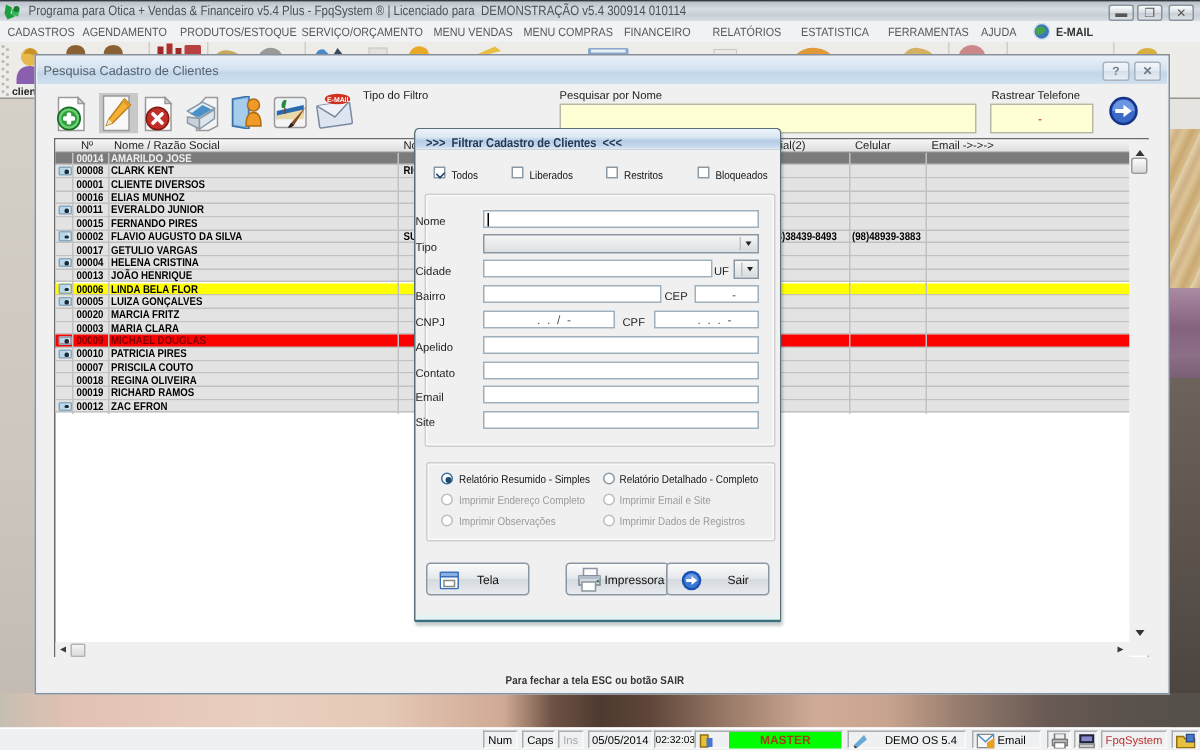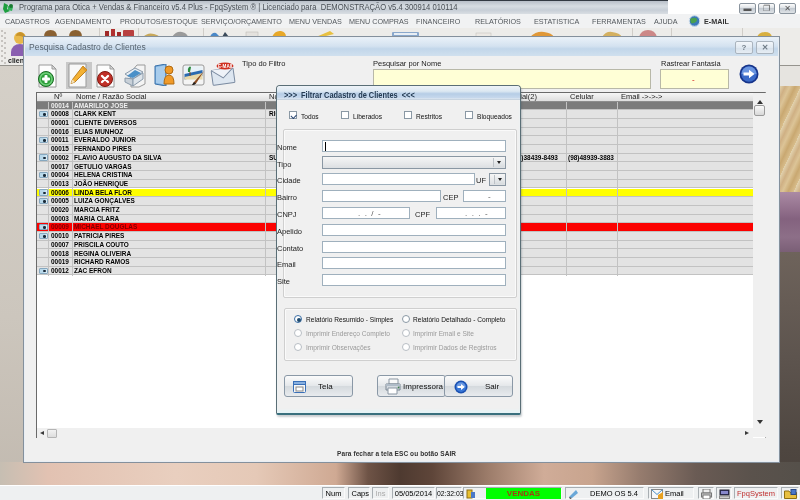--- a/index.html
+++ b/index.html
@@ -2,21 +2,21 @@
 <html><head>
 <meta charset="utf-8">
 <style>
   * { margin:0; padding:0; box-sizing:border-box; }
   html,body { width:800px; height:500px; overflow:hidden; }
   body { font-family:"Liberation Sans", sans-serif; position:relative; background:#fff; }
   #app { position:absolute; left:0; top:0; width:800px; height:500px; overflow:hidden; }
   .abs { position:absolute; }
 
   
-  #titlebar { left:0; top:0; width:668px; height:14px;
+  #titlebar { left:0; top:0; width:800px; height:14px;
     background:linear-gradient(#b8bfc8, #d7dde2 40%, #c7ced6 70%, #d9dee3);
     border-top:1px solid #333a42; }
   #titletxt { left:19px; top:1px; font-size:9px; color:#4a5056; transform:scaleX(0.85); transform-origin:left top; white-space:nowrap; }
   .winbtn { top:2px; width:17px; height:11px; border:1px solid #8a949e; border-radius:2px;
     background:linear-gradient(#fdfdfd,#d8dde2 50%,#c4cbd2 50%,#dfe3e7);
     color:#555; font-size:8px; line-height:9px; text-align:center; }
 
   
   #menubar { left:0; top:14px; width:800px; height:14px; background:#f1f2f3; }
   .mi { position:absolute; top:3px; font-size:8px; color:#53585d; white-space:nowrap; transform:scaleX(0.9); transform-origin:left top; }
@@ -278,21 +278,21 @@
       </g>
       <ellipse cx="15" cy="4" rx="8.5" ry="3.5" fill="#d03020"></ellipse>
       <text x="8" y="6" font-size="4.6" font-weight="bold" fill="#fff" font-family="Liberation Sans">E-MAIL</text>
     </svg>
 
     <div class="lab" style="left:218px;top:22px;font-size:7.5px">Tipo do Filtro</div>
 
     <div class="lab" style="left:349px;top:22px;font-size:7.5px">Pesquisar por Nome</div>
     <div class="yellowbox" style="left:349px;top:32px;width:278px;height:20px;"></div>
 
-    <div class="lab" style="left:637px;top:22px;font-size:7.5px">Rastrear Fantasia</div>
+    <div class="lab" style="left:637px;top:22px;font-size:7.5px">Rastrear Telefone</div>
     <div class="yellowbox" style="left:636px;top:32px;width:69px;height:20px;">
       <div style="position:absolute;left:31px;top:5px;color:#c00;font-size:8px">-</div>
     </div>
 
     <svg class="abs" style="left:715px;top:27px" width="20" height="20" viewBox="0 0 20 20">
       <circle cx="10" cy="10" r="9.5" fill="#16348a"></circle>
       <circle cx="10" cy="10" r="7.8" fill="#3a6ac8"></circle>
       <path d="M10 2.5 A 7.5 7.5 0 0 1 17.5 10 L2.5 10 A 7.5 7.5 0 0 1 10 2.5" fill="#6a95e0"></path>
       <path d="M4.5 8.6 L10 8.6 L10 5.8 L15.5 10 L10 14.2 L10 11.4 L4.5 11.4 Z" fill="#fff"></path>
     </svg>
@@ -523,21 +523,21 @@
     <div class="sp" style="left:322px;width:23px;text-align:center">Num</div>
     <div class="sp" style="left:348px;width:22px;text-align:right">Caps</div>
     <div class="sp" style="left:372px;width:17px;text-align:center;color:#aaa">Ins</div>
     <div class="sp" style="left:392px;width:43px;text-align:center">05/05/2014</div>
     <div class="sp" style="left:436px;width:26px;text-align:center;font-size:6.8px">02:32:03</div>
     <div class="sp" style="left:463px;width:99px">
       <svg style="position:absolute;left:2px;top:1px" width="10" height="10" viewBox="0 0 10 10">
         <rect x="1" y="1" width="5" height="8" fill="#e8c030" stroke="#907010"></rect>
         <rect x="5" y="3" width="4" height="6" fill="#4a78c8"></rect>
       </svg>
-      <div style="position:absolute;left:22px;top:0px;width:75px;height:11px;background:#00fe00;color:#a04010;font-weight:bold;text-align:center;font-size:8px">VENDAS</div>
+      <div style="position:absolute;left:22px;top:0px;width:75px;height:11px;background:#00fe00;color:#a04010;font-weight:bold;text-align:center;font-size:8px">MASTER</div>
     </div>
     <div class="sp" style="left:565px;width:79px">
       <svg style="position:absolute;left:2px;top:1px" width="11" height="10" viewBox="0 0 11 10">
         <path d="M1 8 L8 1 L10 4 L4 9 Z" fill="#6aa8d8"></path>
           <path d="M1 8 L4 9 L2 10 Z" fill="#333"></path>
       </svg>
       <span style="margin-left:24px">DEMO OS 5.4</span>
     </div>
     <div class="sp" style="left:648px;width:46px">
       <svg style="position:absolute;left:2px;top:1px" width="12" height="10" viewBox="0 0 12 10">

